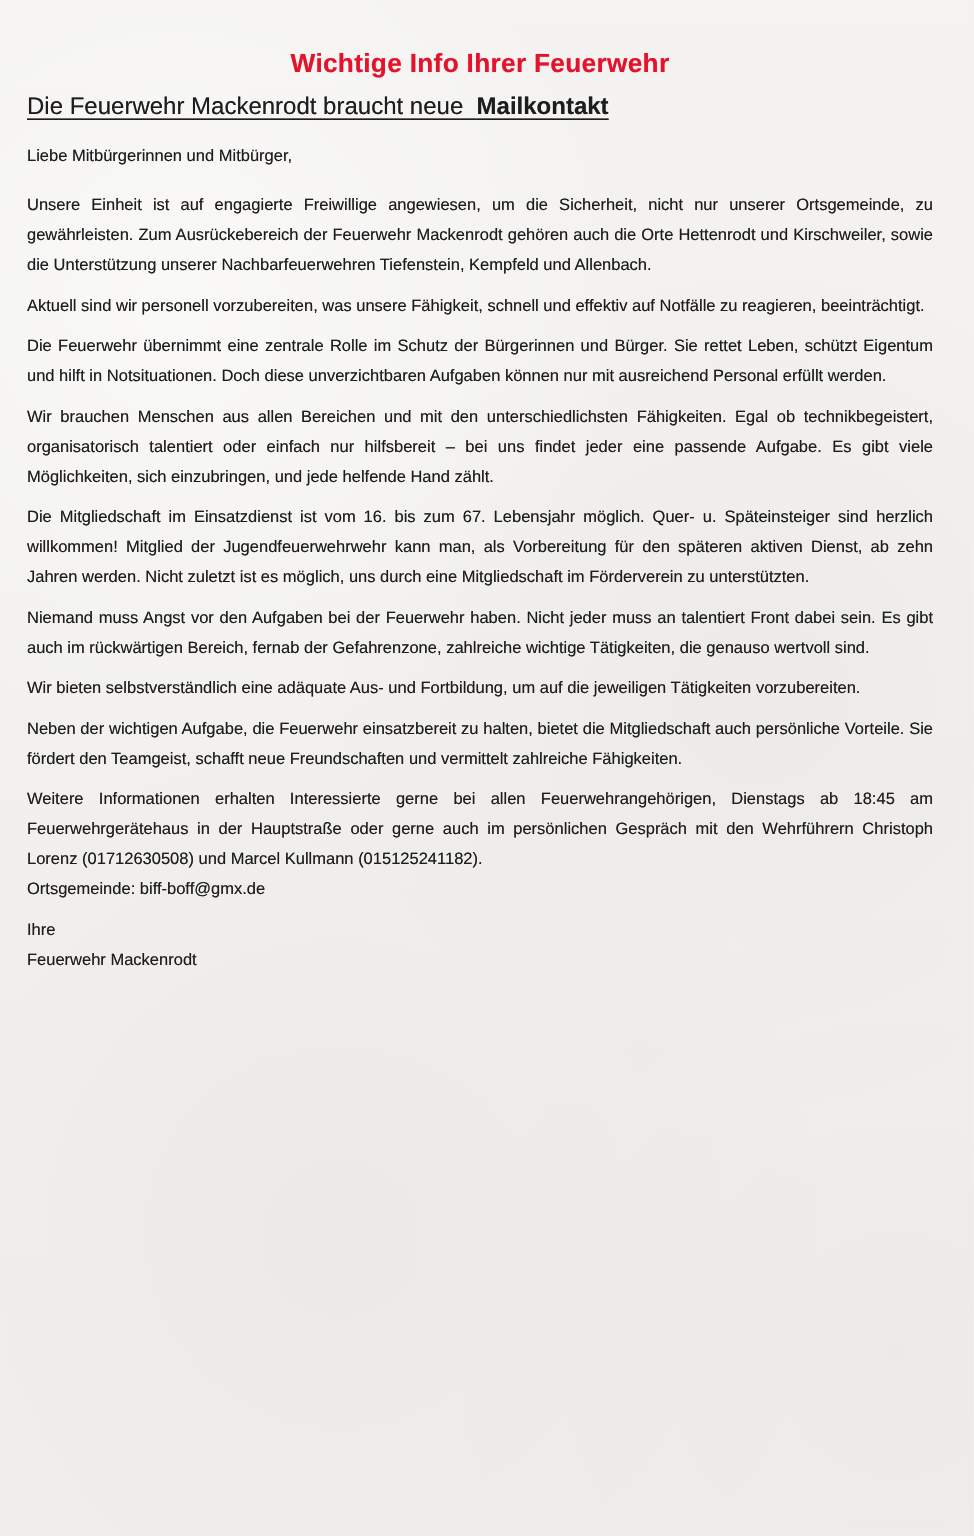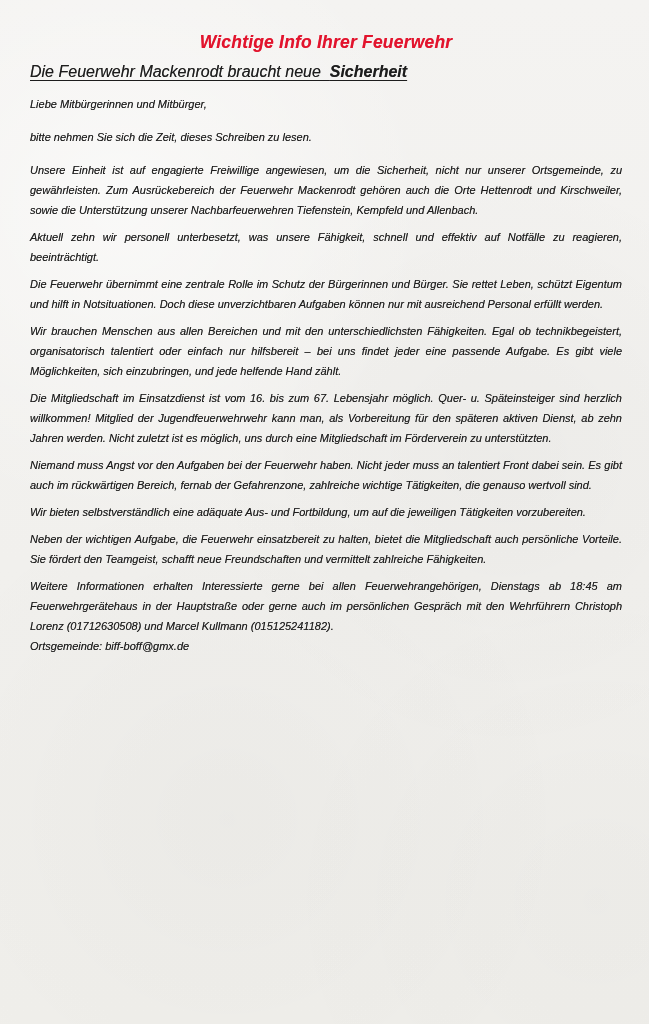--- a/index.html
+++ b/index.html
@@ -19,22 +19,21 @@
       radial-gradient(circle at 18% 20%, rgba(255,255,255,0.55) 0%, rgba(255,255,255,0) 32%),
       radial-gradient(circle at 78% 45%, rgba(0,0,0,0.022) 0%, rgba(0,0,0,0) 40%),
       radial-gradient(circle at 35% 80%, rgba(0,0,0,0.025) 0%, rgba(0,0,0,0) 38%),
       radial-gradient(circle at 92% 88%, rgba(0,0,0,0.02) 0%, rgba(0,0,0,0) 30%),
       linear-gradient(180deg, #f4f3f1 0%, #f1f0ed 55%, #f0efeb 100%);
   }
   .page {
     box-sizing: border-box;
     width: 649px;
     height: 932px;
-    padding: 30px 27px 0 30px;
-    font-style: italic;
+    padding: 30px 27px 0 18px;
   }
   .letter-title {
     margin: 0 0 7px 0;
     text-align: center;
     font-size: 17.5px;
     font-weight: bold;
     line-height: 24px;
     letter-spacing: 0.2px;
     text-shadow: 0 0 0.5px rgba(226,20,45,0.6);
   }
@@ -75,42 +74,45 @@
     margin: 0;
   }
 </style>
 </head>
 <body>
 
 <div class="page">
 
   <h1 class="letter-title" style="color: rgb(226, 20, 45);">Wichtige Info Ihrer Feuerwehr</h1>
 
-  <p class="subject"><span class="underlined"><span>Die Feuerwehr Mackenrodt braucht neue &nbsp;</span><span class="bold-part">Sicherheit</span></span></p>
+  <p class="subject"><span class="underlined"><span>Die Feuerwehr Mackenrodt braucht neue &nbsp;</span><span class="bold-part">Mailkontakt</span></span></p>
 
   <p class="single">Liebe Mitbürgerinnen und Mitbürger,</p>
 
-  <p class="single">bitte nehmen Sie sich die Zeit, dieses Schreiben zu lesen.</p>
 
 
   <p class="jz">Unsere Einheit ist auf engagierte Freiwillige angewiesen, um die Sicherheit, nicht nur unserer Ortsgemeinde, zu gewährleisten. Zum Ausrückebereich der Feuerwehr Mackenrodt gehören auch die Orte Hettenrodt und Kirschweiler, sowie die Unterstützung unserer Nachbarfeuerwehren Tiefenstein, Kempfeld und Allenbach.</p>
 
-  <p class="jz">Aktuell zehn wir personell unterbesetzt, was unsere Fähigkeit, schnell und effektiv auf Notfälle zu reagieren, beeinträchtigt.</p>
+  <p class="jz">Aktuell sind wir personell vorzubereiten, was unsere Fähigkeit, schnell und effektiv auf Notfälle zu reagieren, beeinträchtigt.</p>
 
   <p class="jz">Die Feuerwehr übernimmt eine zentrale Rolle im Schutz der Bürgerinnen und Bürger. Sie rettet Leben, schützt Eigentum und hilft in Notsituationen. Doch diese unverzichtbaren Aufgaben können nur mit ausreichend Personal erfüllt werden.</p>
 
   <p class="jz">Wir brauchen Menschen aus allen Bereichen und mit den unterschiedlichsten Fähigkeiten. Egal ob technikbegeistert, organisatorisch talentiert oder einfach nur hilfsbereit – bei uns findet jeder eine passende Aufgabe. Es gibt viele Möglichkeiten, sich einzubringen, und jede helfende Hand zählt.</p>
 
   <p class="jz">Die Mitgliedschaft im Einsatzdienst ist vom 16. bis zum 67. Lebensjahr möglich. Quer- u. Späteinsteiger sind herzlich willkommen! Mitglied der Jugendfeuerwehrwehr kann man, als Vorbereitung für den späteren aktiven Dienst, ab zehn Jahren werden. Nicht zuletzt ist es möglich, uns durch eine Mitgliedschaft im Förderverein zu unterstützten.</p>
 
   <p class="jz">Niemand muss Angst vor den Aufgaben bei der Feuerwehr haben. Nicht jeder muss an talentiert Front dabei sein. Es gibt auch im rückwärtigen Bereich, fernab der Gefahrenzone, zahlreiche wichtige Tätigkeiten, die genauso wertvoll sind.</p>
 
   <p class="jz">Wir bieten selbstverständlich eine adäquate Aus- und Fortbildung, um auf die jeweiligen Tätigkeiten vorzubereiten.</p>
 
   <p class="jz">Neben der wichtigen Aufgabe, die Feuerwehr einsatzbereit zu halten, bietet die Mitgliedschaft auch persönliche Vorteile. Sie fördert den Teamgeist, schafft neue Freundschaften und vermittelt zahlreiche Fähigkeiten.</p>
 
   <p class="jz tight">Weitere Informationen erhalten Interessierte gerne bei allen Feuerwehrangehörigen, Dienstags ab 18:45 am Feuerwehrgerätehaus in der Hauptstraße oder gerne auch im persönlichen Gespräch mit den Wehrführern Christoph Lorenz (01712630508) und Marcel Kullmann (015125241182).</p>
 
   <p>Ortsgemeinde: biff-boff@gmx.de</p>
 
 
+  <div class="signature">
+    <p>Ihre</p>
+    <p>Feuerwehr Mackenrodt</p>
+  </div>
 
 </div>
 
 </body></html>

